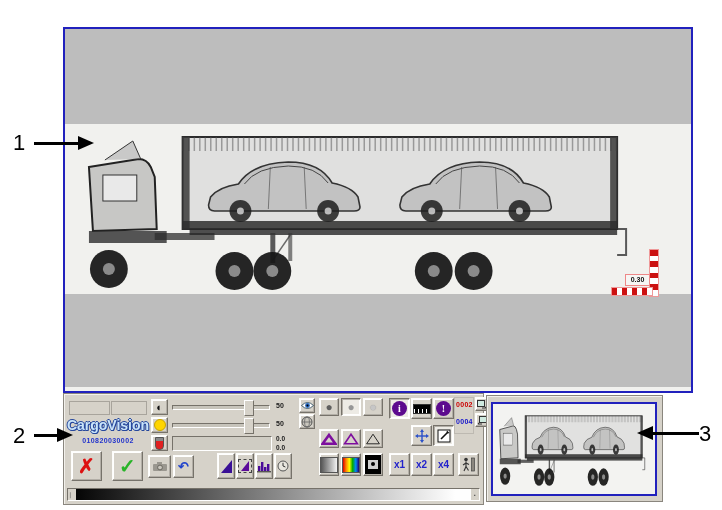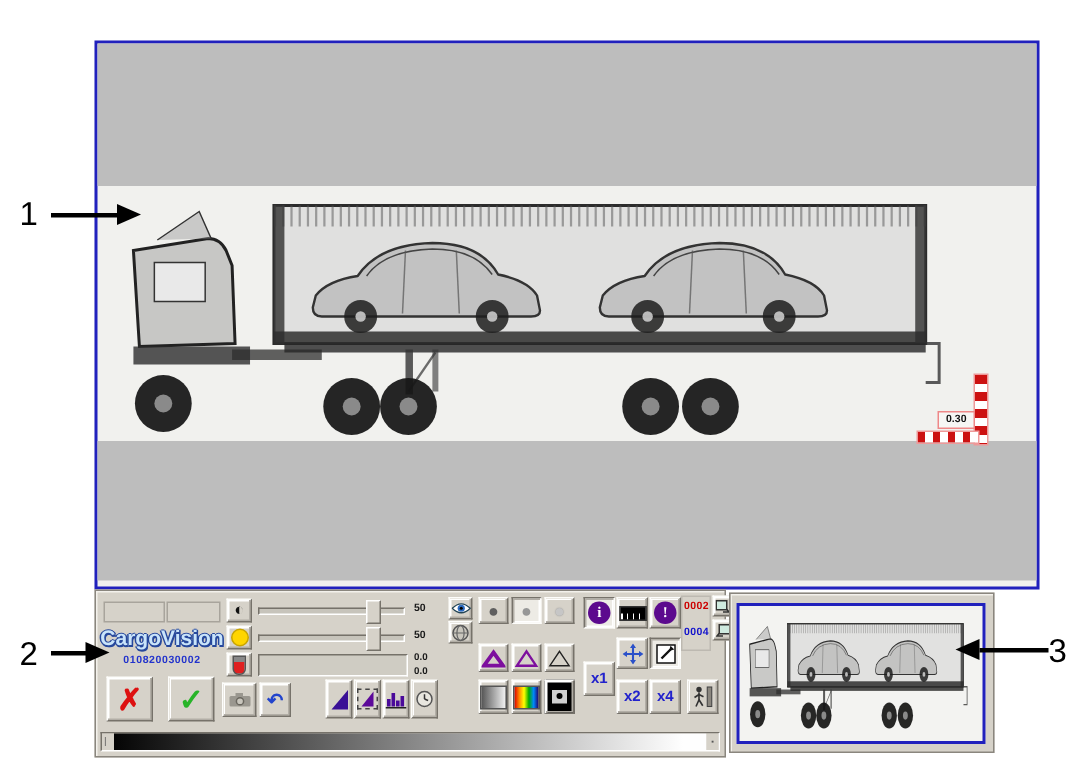--- a/index.html
+++ b/index.html
@@ -332,21 +332,21 @@
       </svg>
     </div>
     <div class="btn selected" style="left:369px;top:31px;width:21px;height:21px;">
       <svg class="mini-icon" width="14" height="14" viewBox="0 0 14 14">
         <rect x="1" y="1" width="12" height="12" fill="#fff" stroke="#111"></rect>
         <line x1="4" y1="10" x2="10" y2="4" stroke="#111" stroke-width="1.6"></line>
         <path d="M10 1.5 L12.5 4 L9 5 Z" fill="#111"></path>
       </svg>
     </div>
 
-    <div class="btn" style="left:325px;top:47px;width:21px;height:23px;">
+    <div class="btn" style="left:325px;top:59px;width:21px;height:23px;">
       <span class="zoom-label">x1</span>
     </div>
     <div class="btn" style="left:347px;top:59px;width:21px;height:23px;">
       <span class="zoom-label">x2</span>
     </div>
     <div class="btn" style="left:369px;top:59px;width:21px;height:23px;">
       <span class="zoom-label">x4</span>
     </div>
     <div class="btn" style="left:394px;top:59px;width:21px;height:23px;">
       <svg class="mini-icon" width="15" height="15" viewBox="0 0 15 15">

